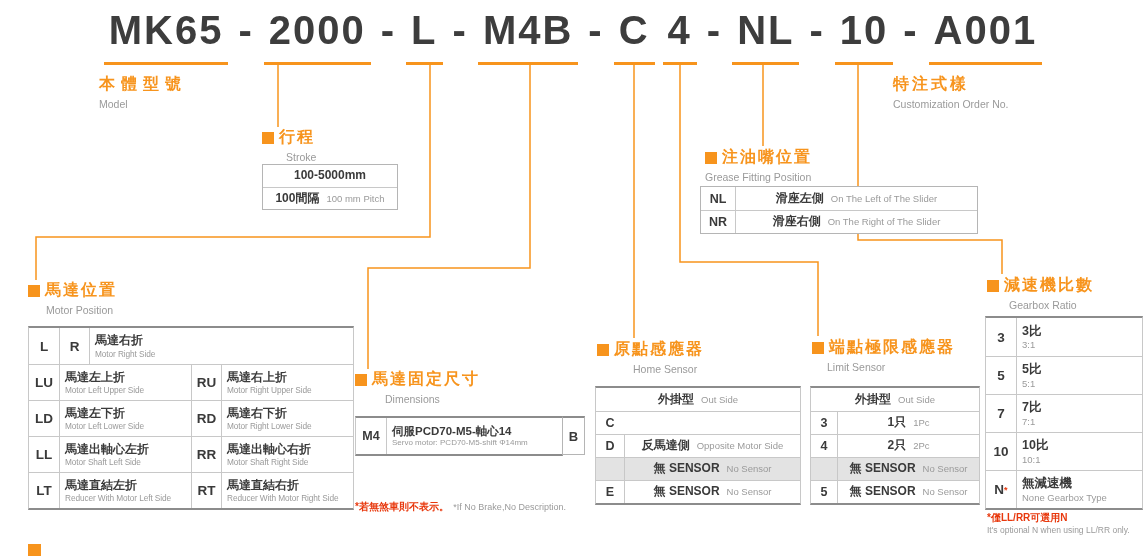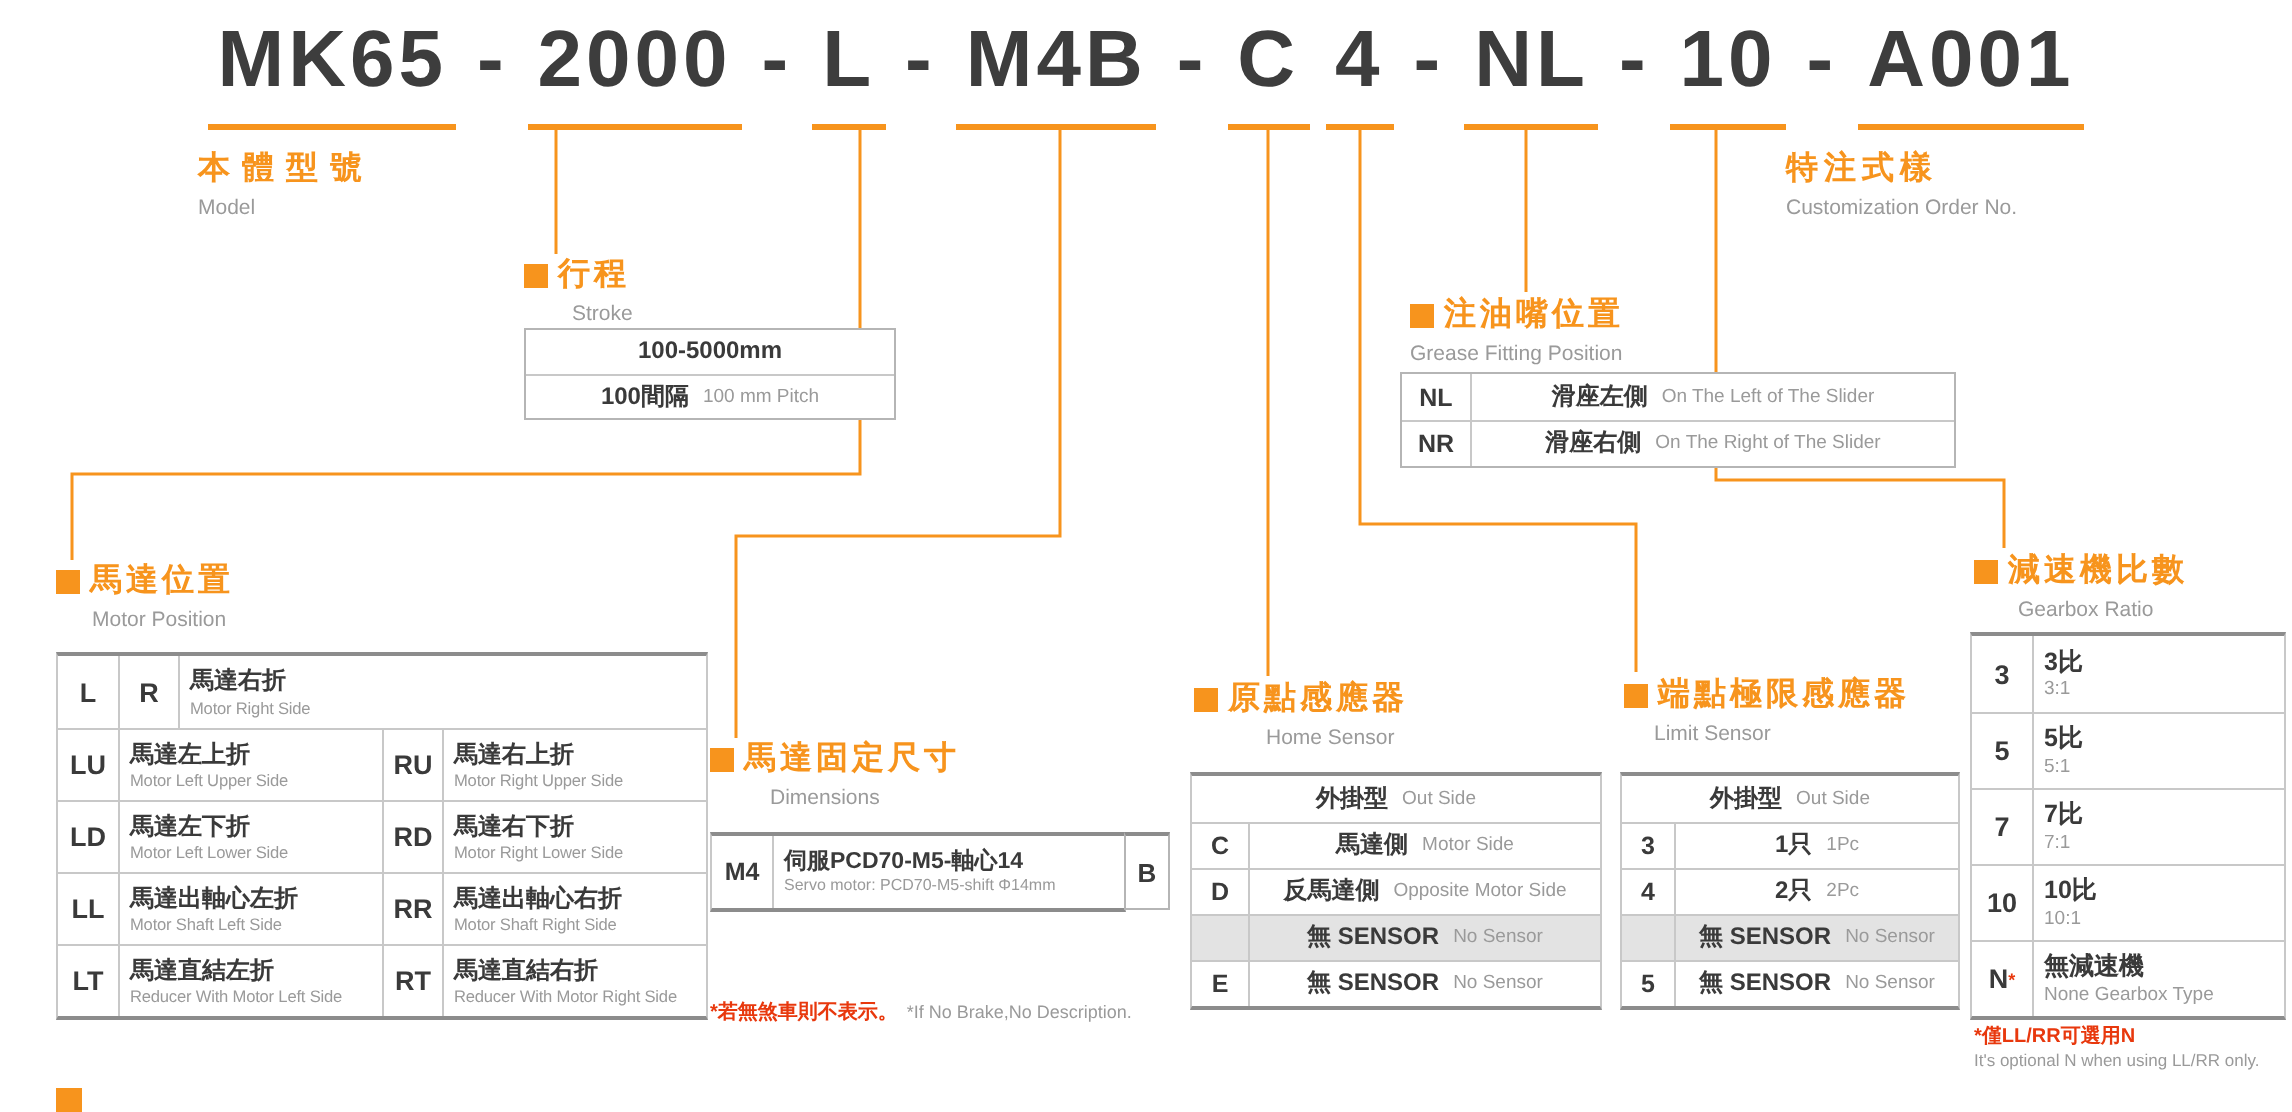--- a/index.html
+++ b/index.html
@@ -38,21 +38,21 @@
   .en{font-size:8.5px;color:var(--gray);line-height:1.25;white-space:nowrap}
   .en9{font-size:9.5px}
   .hdr{justify-content:center;align-items:center}
 
   #model-sec{left:99px;top:74px;width:150px}
   #model-sec .t{letter-spacing:6px}
   #custom-sec{left:893px;top:74px;width:175px}
   #custom-sec .t{letter-spacing:3px}
 
   #stroke-sec{left:262px;top:127px}
-  #stroke-table{left:262px;top:164px;width:186px}
+  #stroke-table{left:262px;top:164px;width:136px}
   #stroke-table .row{height:22px}
 
   #grease-sec{left:705px;top:147px}
   #grease-table{left:700px;top:186px;width:278px}
   #grease-table .row{height:23px}
   #grease-table .code{width:34px;font-size:12.5px}
 
   #motor-sec{left:28px;top:280px}
   #motor-table{left:28px;top:326px;width:326px}
   #motor-table .row{height:36px}
@@ -282,24 +282,20 @@
   </div>
   <div class="tbl" id="home-table">
     <div class="row">
       <div class="cell desc inline hdr">
         <span class="zh">外掛型</span>
         <span class="en en9">Out Side</span>
       </div>
     </div>
     <div class="row">
       <div class="cell code">C</div>
-      <div class="cell desc inline">
-          <span class="zh">馬達側</span>
-          <span class="en en9">Motor Side</span>
-        </div>
     </div>
     <div class="row">
       <div class="cell code">D</div>
       <div class="cell desc inline">
           <span class="zh">反馬達側</span>
           <span class="en en9">Opposite Motor Side</span>
         </div>
     </div>
     <div class="row gray">
       <div class="cell code"></div>

